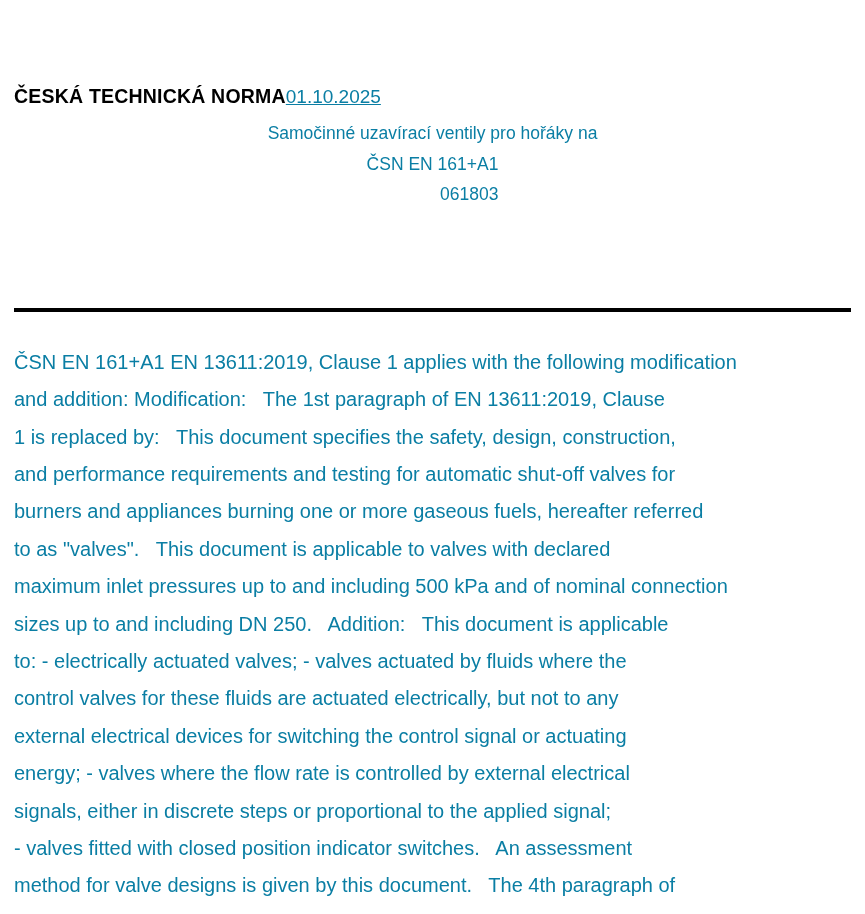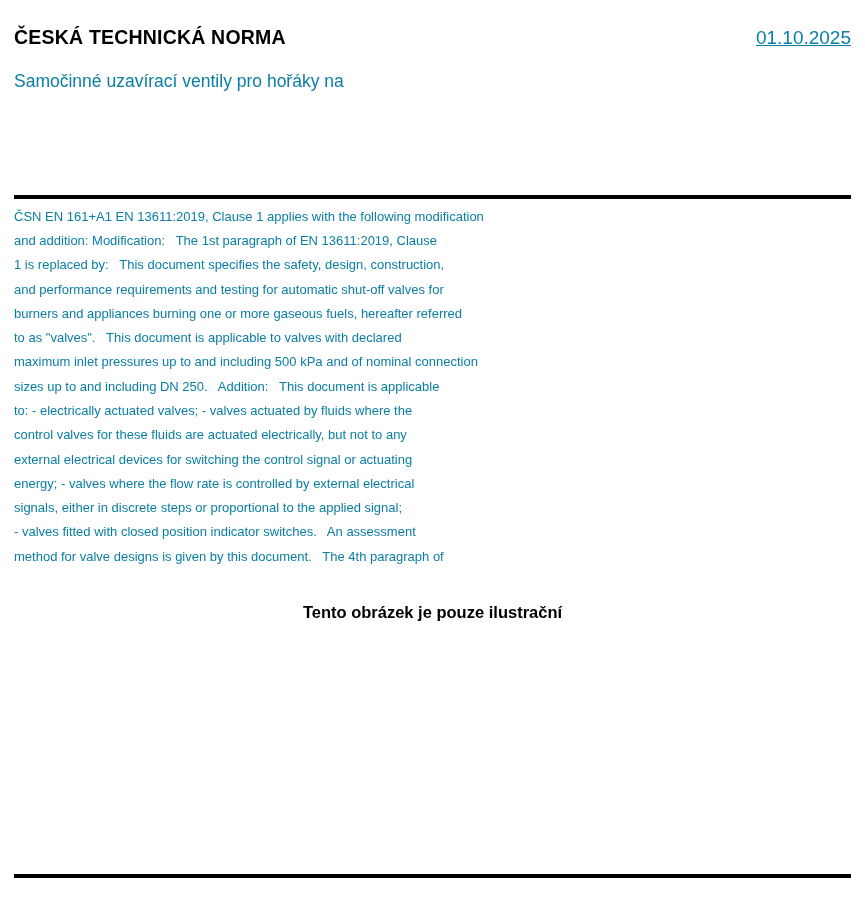--- a/index.html
+++ b/index.html
@@ -20,40 +20,39 @@
     width: 865px;
     height: 914px;
     box-sizing: border-box;
     padding: 0 14px;
   }
 
   
   .header-row {
     display: flex;
     align-items: baseline;
-    justify-content: space-between;
-    margin-top: 26px;
+    margin-top: 85px;
   }
   .doc-kind {
     font-size: 19.5px;
     font-weight: bold;
     color: #000000;
     letter-spacing: 0.2px;
   }
   .doc-date {
     font-size: 19px;
     color: #0a7ea4;
     text-decoration: underline;
   }
 
   .title-block {
     display: flex;
     justify-content: space-between;
-    align-items: flex-start;
-    margin-top: 17px;
+    align-items: center;
+    margin-top: 10px;
     flex-direction: column;
   }
   .title-left {
     font-size: 17.5px;
     line-height: 1.75;
     color: #0a7ea4;
     max-width: 560px;
   }
   .title-right {
     font-size: 17.5px;
@@ -68,22 +67,22 @@
     border-top: 4px solid #000000;
     margin-top: 98px;
   }
   .rule-bottom {
     border-top: 4px solid #000000;
     margin-top: 6px;
   }
 
   
   .abstract {
-    margin-top: 6px;
-    font-size: 13px;
+    margin-top: 32px;
+    font-size: 20px;
     line-height: 1.87;
     color: #0a7ea4;
     white-space: pre-wrap;
   }
 
   .illustration-note {
     margin-top: 34px;
     text-align: center;
     font-size: 16.5px;
     font-weight: bold;
@@ -103,20 +102,24 @@
 
   <div class="header-row">
     <div class="doc-kind">ČESKÁ TECHNICKÁ NORMA</div>
     <div class="doc-date">01.10.2025</div>
   </div>
 
   <div class="title-block">
     <div class="title-left">
       <div>Samočinné uzavírací ventily pro hořáky na</div>
     </div>
+    <div class="title-right">
+      <div>ČSN EN 161+A1</div>
+      <div>061803</div>
+    </div>
   </div>
 
   <div class="rule-top"></div>
 
   <div class="abstract">ČSN EN 161+A1 EN 13611:2019, Clause 1 applies with the following modification
 and addition: Modification:   The 1st paragraph of EN 13611:2019, Clause
 1 is replaced by:   This document specifies the safety, design, construction,
 and performance requirements and testing for automatic shut-off valves for
 burners and appliances burning one or more gaseous fuels, hereafter referred
 to as "valves".   This document is applicable to valves with declared

